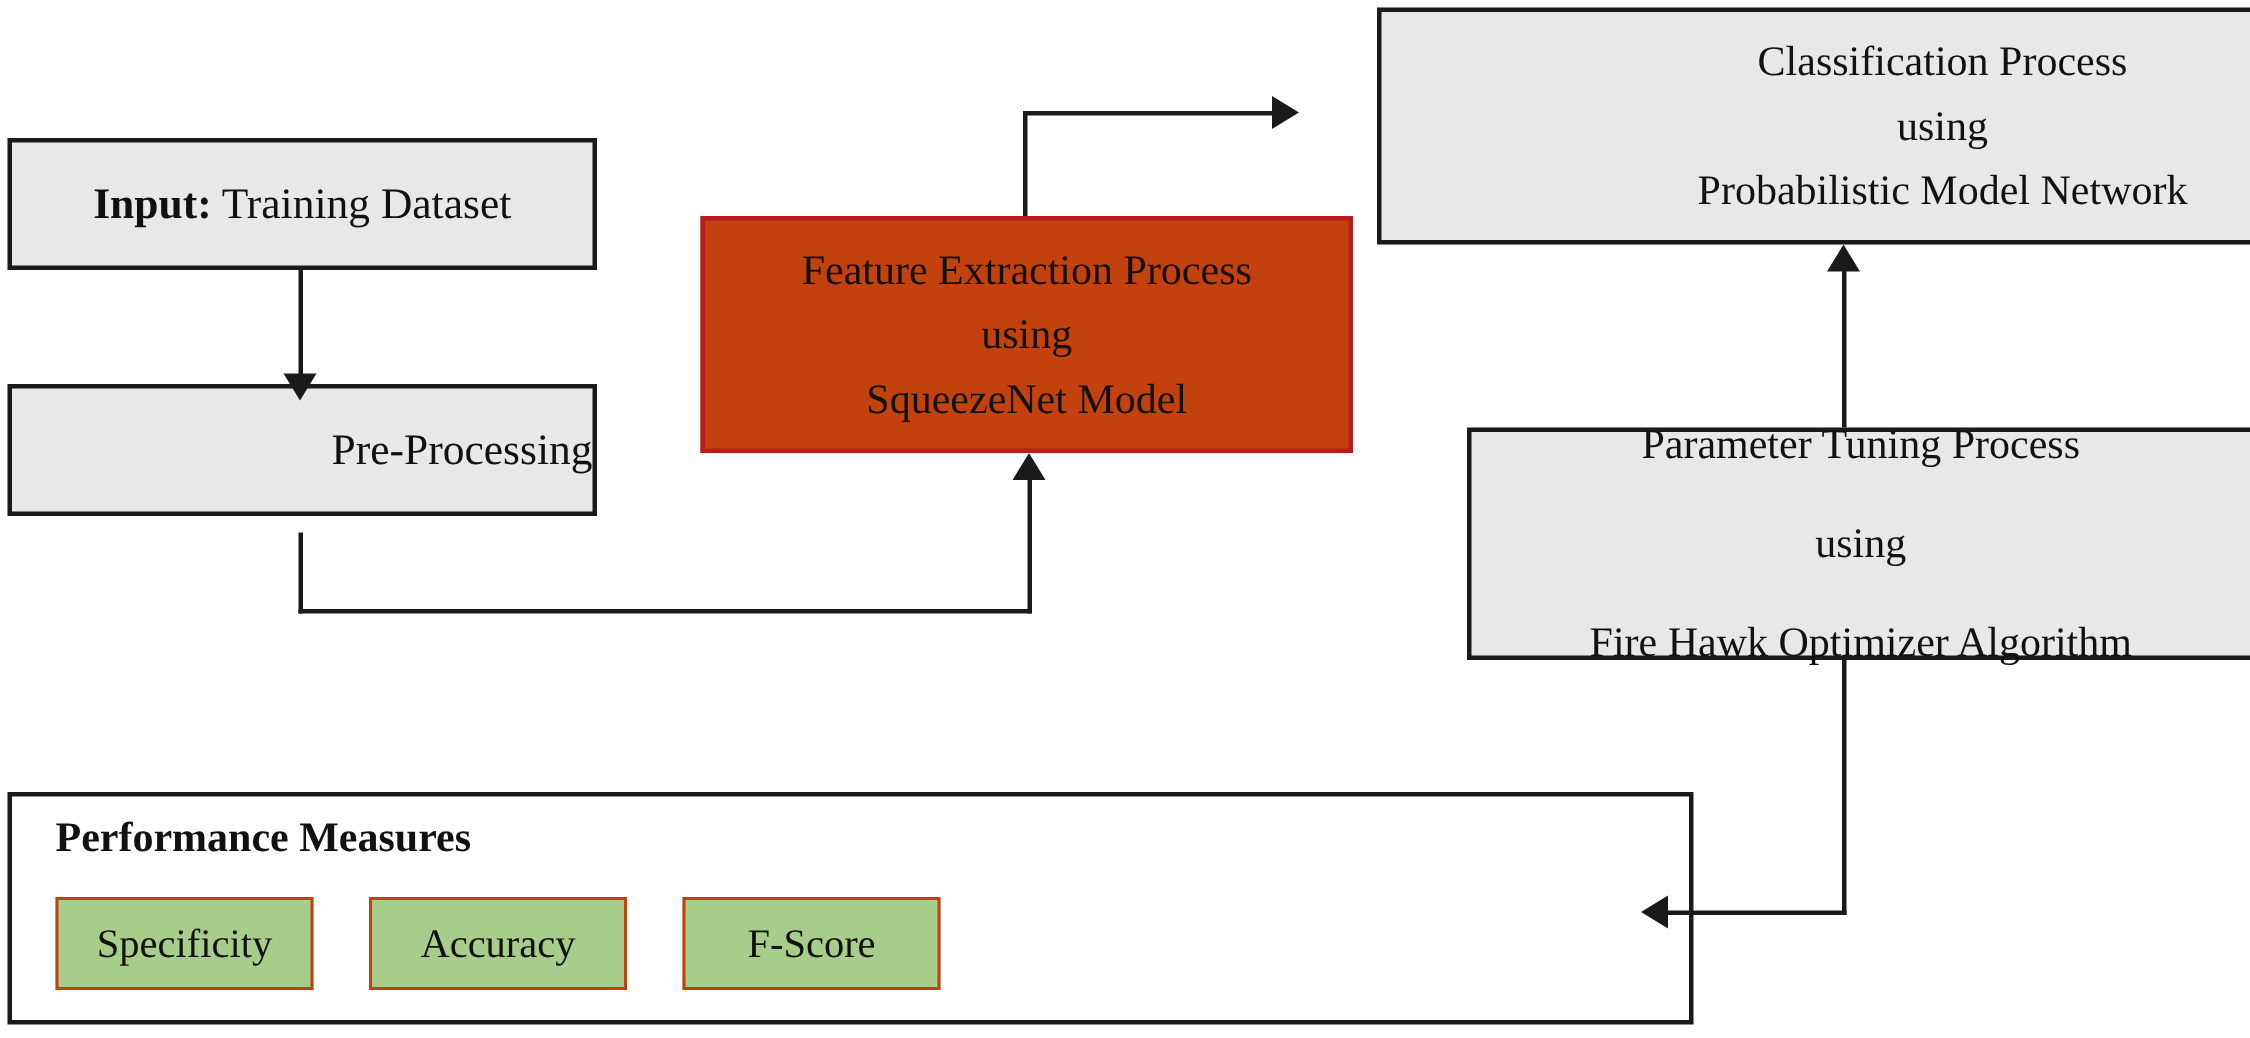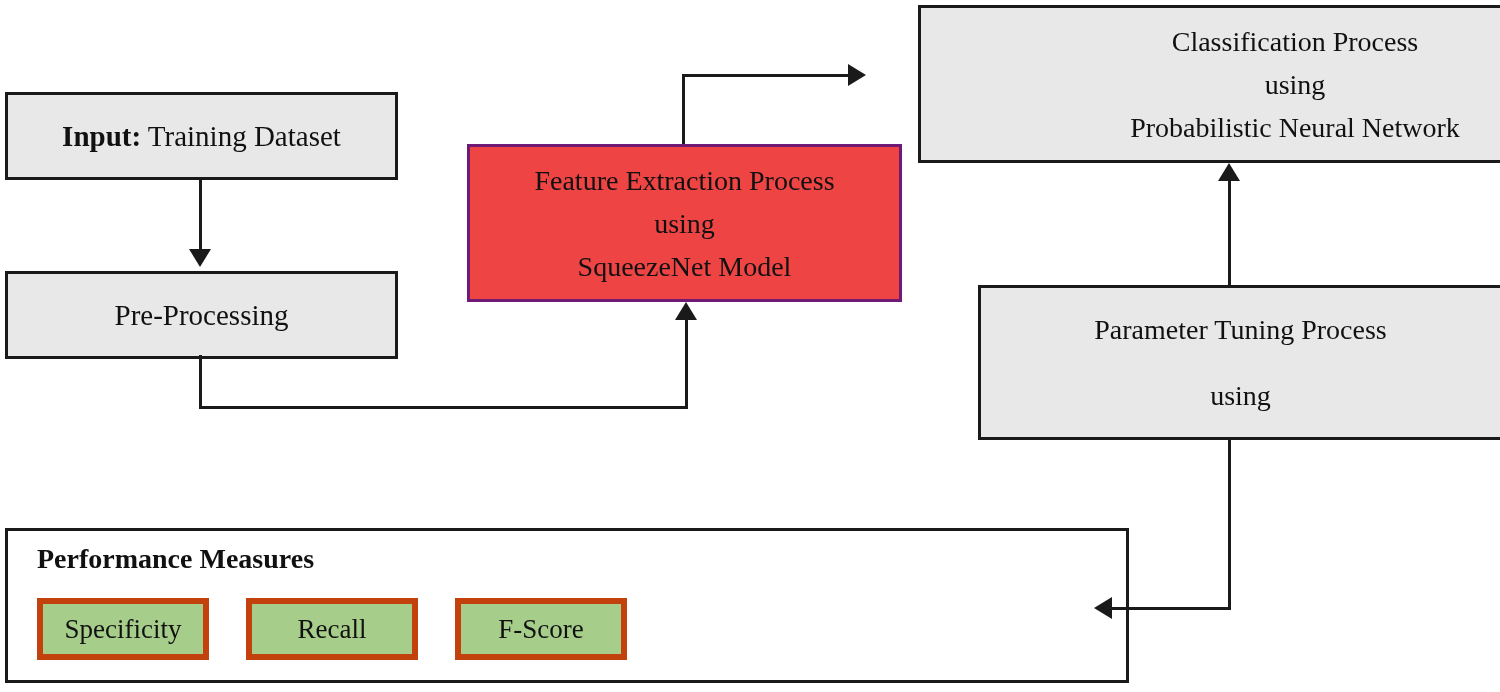--- a/index.html
+++ b/index.html
@@ -19,22 +19,22 @@
     flex-direction: column;
     align-items: center;
     justify-content: center;
     text-align: center;
   }
   .gray-box {
     background: #e9e8e8;
     border: 3px solid #1a1a1a;
   }
   .green-box {
-    background: #ef4444;
-    border: 3px solid #701a75;
+    background: #c2410c;
+    border: 3px solid #b91c1c;
   }
   .box-line { font-size: 28px; line-height: 43px; white-space: nowrap; }
   .single-line { font-size: 29px; white-space: nowrap; }
   .bold { font-weight: bold; }
 
   
   .line { position: absolute; background: #1a1a1a; }
   .arrow { position: absolute; width: 0; height: 0; }
   .arrow-down {
     border-left: 11px solid transparent;
@@ -77,63 +77,64 @@
     position: absolute;
     left: 29px; top: 67px;
     display: flex;
     gap: 37px;
   }
   .measure-box {
     box-sizing: border-box;
     width: 172px;
     height: 62px;
     background: #a6ce8a;
-    border: 6px solid #c2410c;
+    border: 2px solid #c2410c;
     display: flex;
     align-items: center;
     justify-content: center;
     font-size: 27px;
     white-space: nowrap;
   }
 </style>
 </head>
 <body>
 
 <div id="canvas">
 
   <div class="box gray-box" style="left:5px; top:92px; width:393px; height:88px;">
     <div class="single-line"><span class="bold">Input:</span> <span>Training Dataset</span></div>
   </div>
 
-  <div class="box gray-box" style="left:5px; top:271px; width:393px; height:88px;">
+  <div class="box gray-box" style="left:5px; top:256px; width:393px; height:88px;align-items:flex-end;">
     <div class="single-line">Pre-Processing</div>
   </div>
 
   <div class="box green-box" style="left:467px; top:144px; width:435px; height:158px;">
     <div class="box-line">Feature Extraction Process</div>
     <div class="box-line">using</div>
     <div class="box-line">SqueezeNet Model</div>
   </div>
 
   <div class="box gray-box" style="left:918px; top:5px; width:754px; height:158px;">
     <div class="box-line">Classification Process</div>
     <div class="box-line">using</div>
-    <div class="box-line">Probabilistic Neural Network</div>
+    <div class="box-line">Probabilistic Model Network</div>
   </div>
 
   <div class="box gray-box" style="left:978px; top:285px; width:525px; height:155px;gap:23px;">
     <div class="box-line">Parameter Tuning Process</div>
     <div class="box-line">using</div>
+    <div class="box-line">Fire Hawk Optimizer Algorithm</div>
   </div>
 
   <div id="performance-box">
     <div id="performance-title">Performance Measures</div>
     <div id="measures-row">
       <div class="measure-box">Specificity</div>
-      <div class="measure-box">Recall</div>
+      <div class="measure-box">Accuracy</div>
       <div class="measure-box">F-Score</div>
     </div>
   </div>
 
   <div class="line" style="left:199px; top:180px; width:3px; height:71px;"></div>
   <div class="arrow arrow-down" style="left:189px; top:249px;"></div>
 
   <div class="line" style="left:199px; top:355px; width:3px; height:54px;"></div>
   <div class="line" style="left:199px; top:406px; width:489px; height:3px;"></div>
   <div class="line" style="left:685px; top:320px; width:3px; height:89px;"></div>

